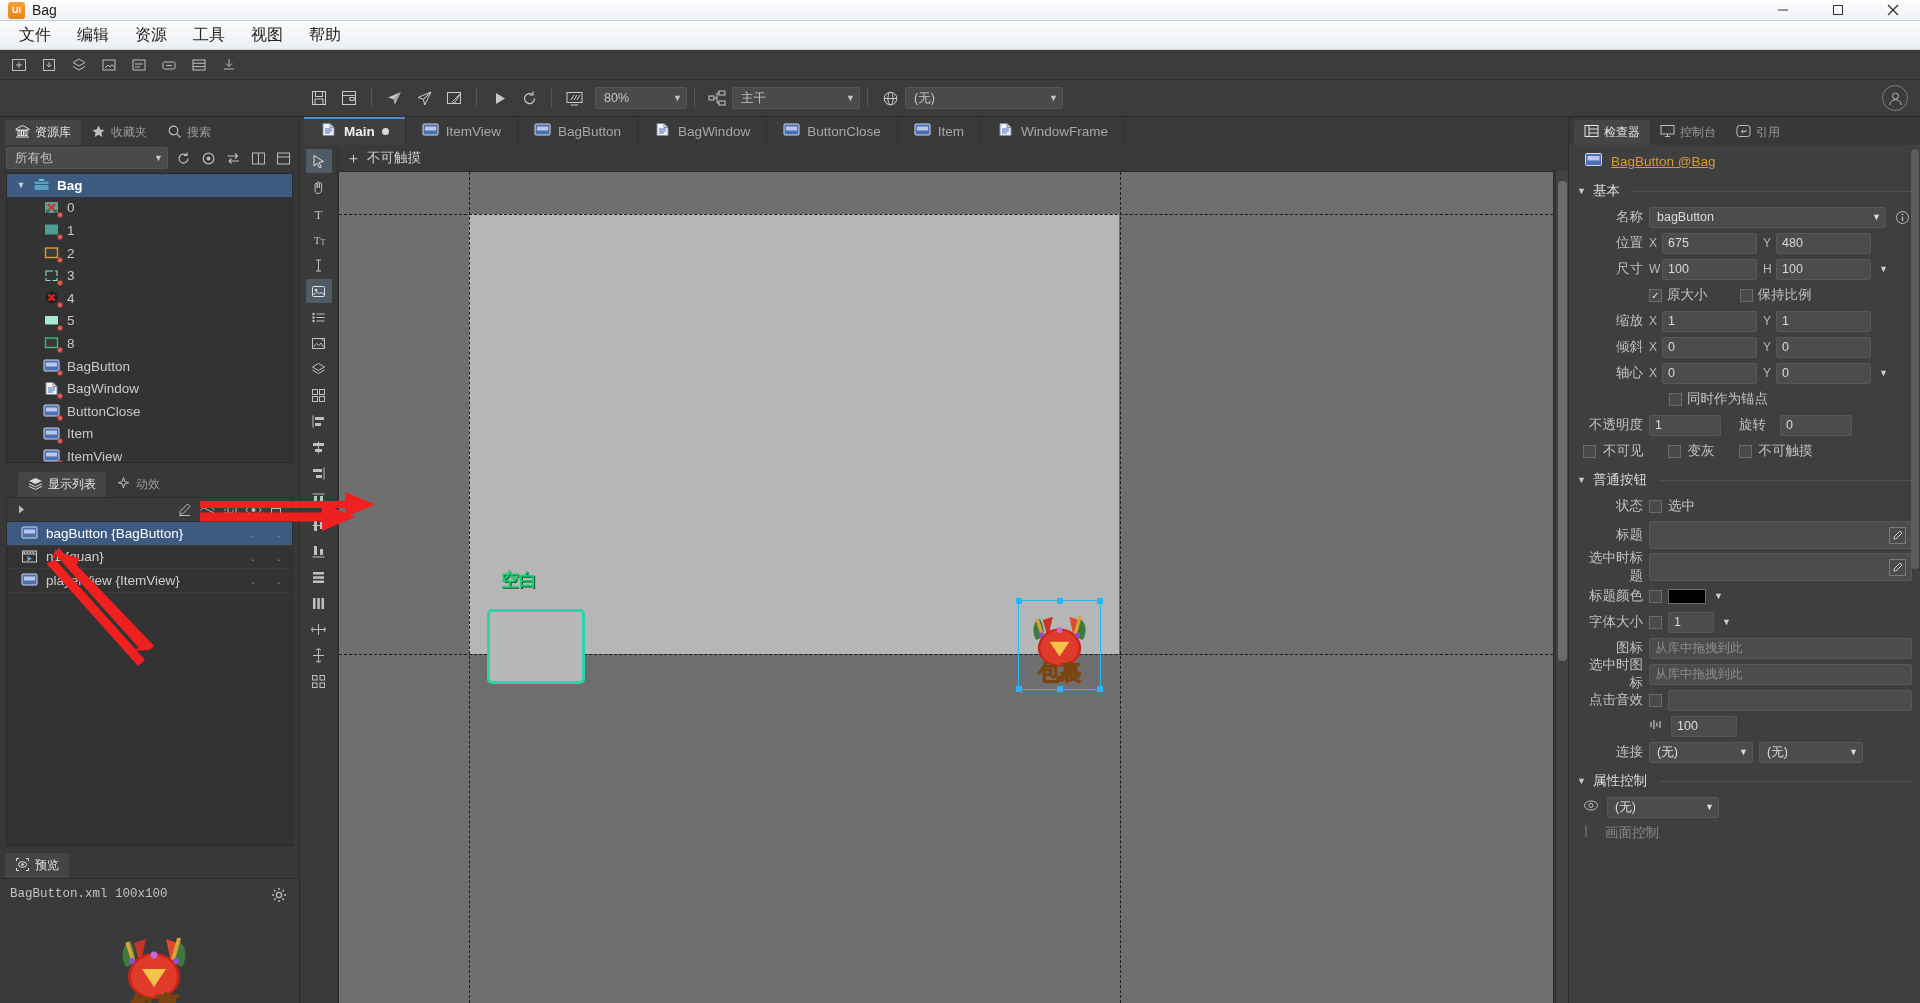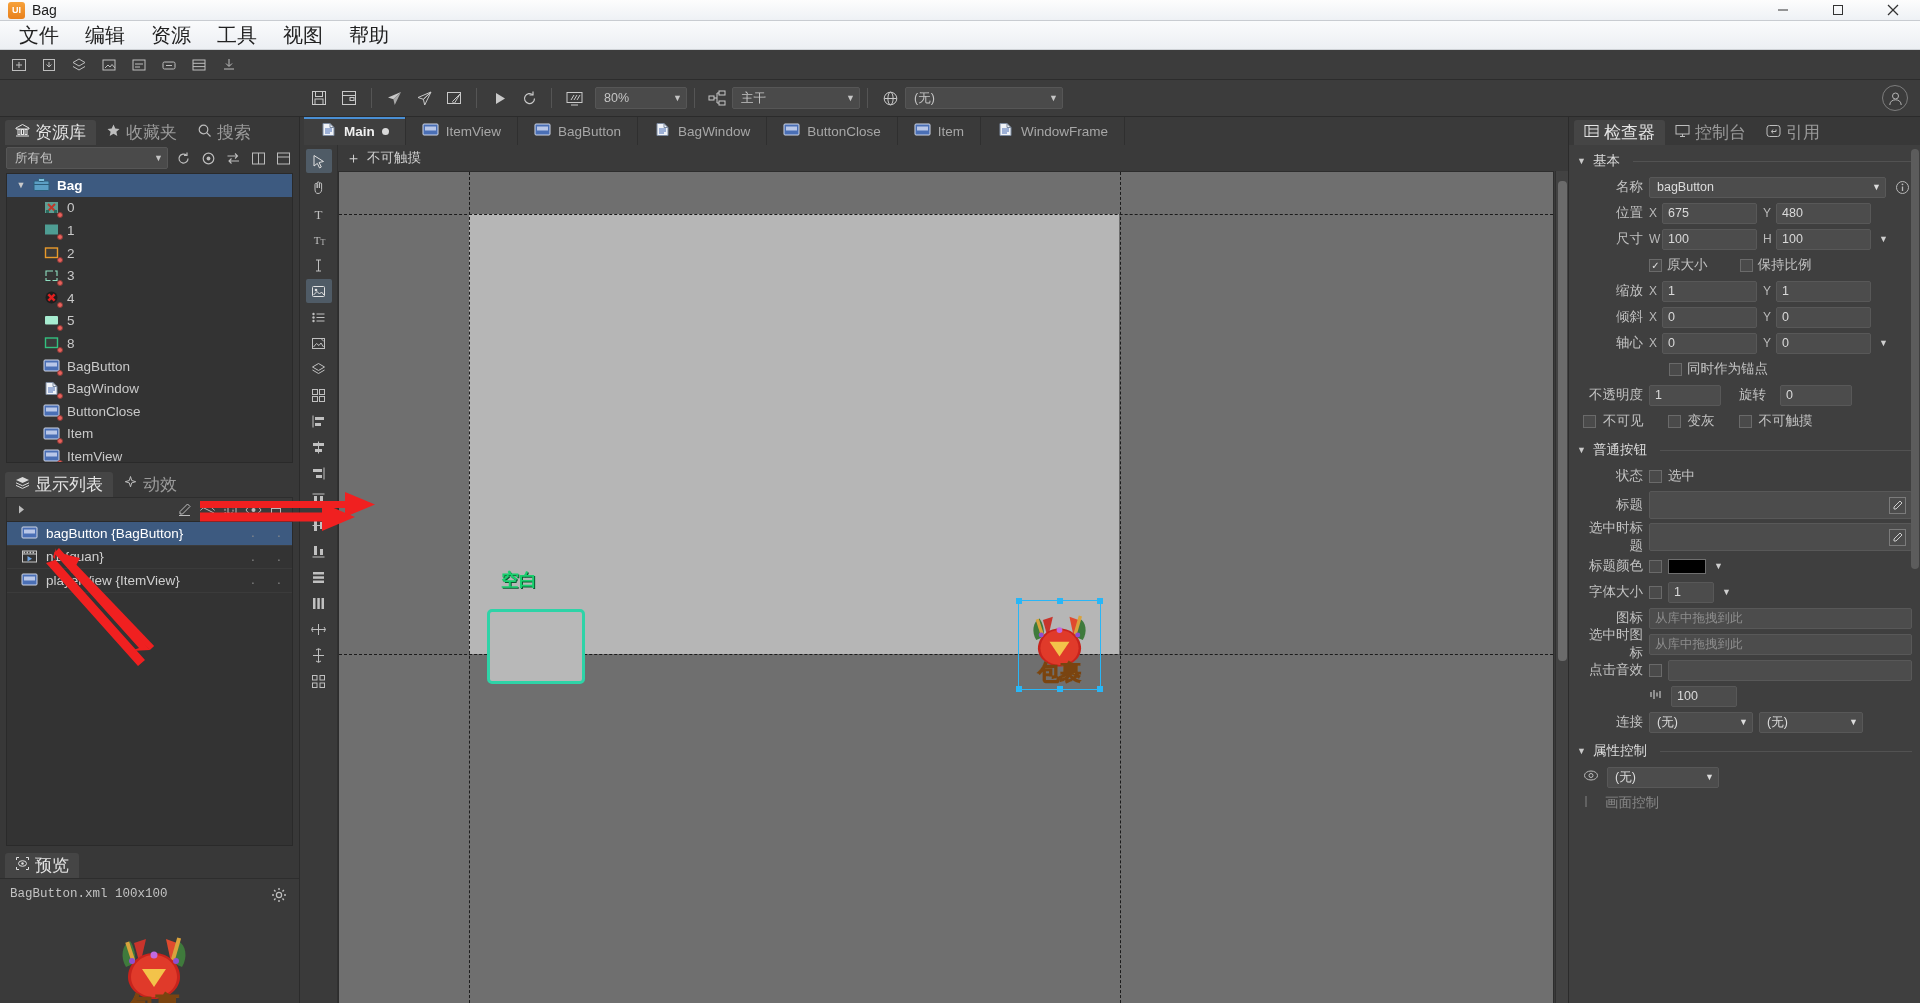--- a/index.html
+++ b/index.html
@@ -27,21 +27,21 @@
   #titlebar .winbtn {
     width:55px;height:100%;display:flex;align-items:center;justify-content:center;
     font-size:15px;color:#333;
   }
   
   #menubar {
     height: 29px; background: linear-gradient(#fafbfc,#eceff3);
     border-bottom: 1px solid #cfd2d6;
     display:flex; align-items:center; color:#222; padding-left: 6px;
   }
-  #menubar .menu-item { padding: 20px 13px; font-size:20px; }
+  #menubar .menu-item { padding: 20px 13px; font-size:16px; }
   
   #toolbar1 {
     height:30px; background:#3c3c3c; border-bottom:1px solid #2c2c2c;
     display:flex; align-items:center; padding-left:4px;
   }
   #toolbar2 {
     height:37px; background:#3c3c3c; border-bottom:1px solid #2b2b2b;
     display:flex; align-items:center; padding-left:6px;
   }
   .tb-ico {
@@ -60,21 +60,21 @@
     border:1px solid #7d7d7d;display:flex;align-items:center;justify-content:center;color:#b5b5b5;
   }
   
   #main { display:flex; height: calc(1003px - 33px - 29px - 30px); }
   
   #left { width:300px; background:#383838; display:flex; flex-direction:column;
           border-right:1px solid #2b2b2b; }
   .tabstrip { display:flex; height:28px; align-items:flex-end; padding-left:5px; background:#383838; }
   .ptab {
     display:flex;align-items:center;gap:5px;height:25px;padding:0 10px;
-    font-size:17px;color:#9a9a9a;border-radius:3px 3px 0 0;
+    font-size:12px;color:#9a9a9a;border-radius:3px 3px 0 0;
   }
   .ptab.active { background:#454545;color:#e4e4e4; }
   .filterrow { display:flex;align-items:center;height:26px;padding:2px 6px;gap:5px; }
   .filterrow .combo { flex:1;height:22px;gap:48px; }
   .mini-ico { width:20px;height:20px;display:flex;align-items:center;justify-content:center;color:#bcbcbc; }
   #restree {
     flex: 0 0 290px; margin:2px 6px 0 6px; background:#333333;
     border:1px solid #2a2a2a; overflow:hidden; position:relative;
   }
   .tree-row { display:flex;align-items:center;height:22.6px;padding-left:8px;gap:6px;font-size:13.5px;color:#c9c9c9; }
@@ -537,21 +537,21 @@
             <span class="tree-ico"><svg width="17" height="15" viewBox="0 0 17 15">
                 <rect x="1" y="2" width="15" height="11" rx="1" fill="#4a6fb5" stroke="#cfd6e6"></rect>
                 <rect x="3" y="4.5" width="11" height="4" fill="#b9c7e8"></rect>
               </svg><i class="dot"></i></span>
             <span>ItemView</span>
           </div>
         </div>
     </div>
 
     <div id="dlpanel">
-      <div class="tabstrip" style="padding-left:5px;">
+      <div class="tabstrip" style="padding-left:18px;">
         <div class="ptab active">
           <span>
             <svg width="15" height="15" viewBox="0 0 15 15">
                 <path d="M7.5 2L14 5l-6.5 3L1 5z" fill="#d9d9d9"></path>
                 <path d="M1 7.8l6.5 3 6.5-3" fill="none" stroke="#d9d9d9"></path>
                 <path d="M1 10.4l6.5 3 6.5-3" fill="none" stroke="#d9d9d9"></path>
               </svg>
           </span>
           <span>显示列表</span>
         </div>
@@ -1000,20 +1000,29 @@
               <path d="M10 5.5v2H5.5M7 5.5L5.5 7.5 7 9.5" fill="none" stroke="#bdbdbd"></path>
             </svg>
         </span>
         <span>引用</span>
       </div>
     </div>
 
     <div id="insbody">
       <div id="insScroll"></div>
 
+      <div class="obj-head">
+        <span>
+          <svg width="17" height="13" viewBox="0 0 17 13">
+              <rect x="0.5" y="0.5" width="16" height="12" rx="1" fill="#4a6fb5" stroke="#cfd6e6"></rect>
+              <rect x="2.5" y="3" width="12" height="4.5" fill="#b9c7e8"></rect>
+            </svg>
+        </span>
+        <a href="#">BagButton @Bag</a>
+      </div>
 
       <div class="section">
         <span class="tri">▼</span>
         <span class="stext">基本</span>
         <span class="line"></span>
       </div>
 
       <div class="prow">
         <span class="plabel">名称</span>
         <div class="selectfield" style="flex:1;">

